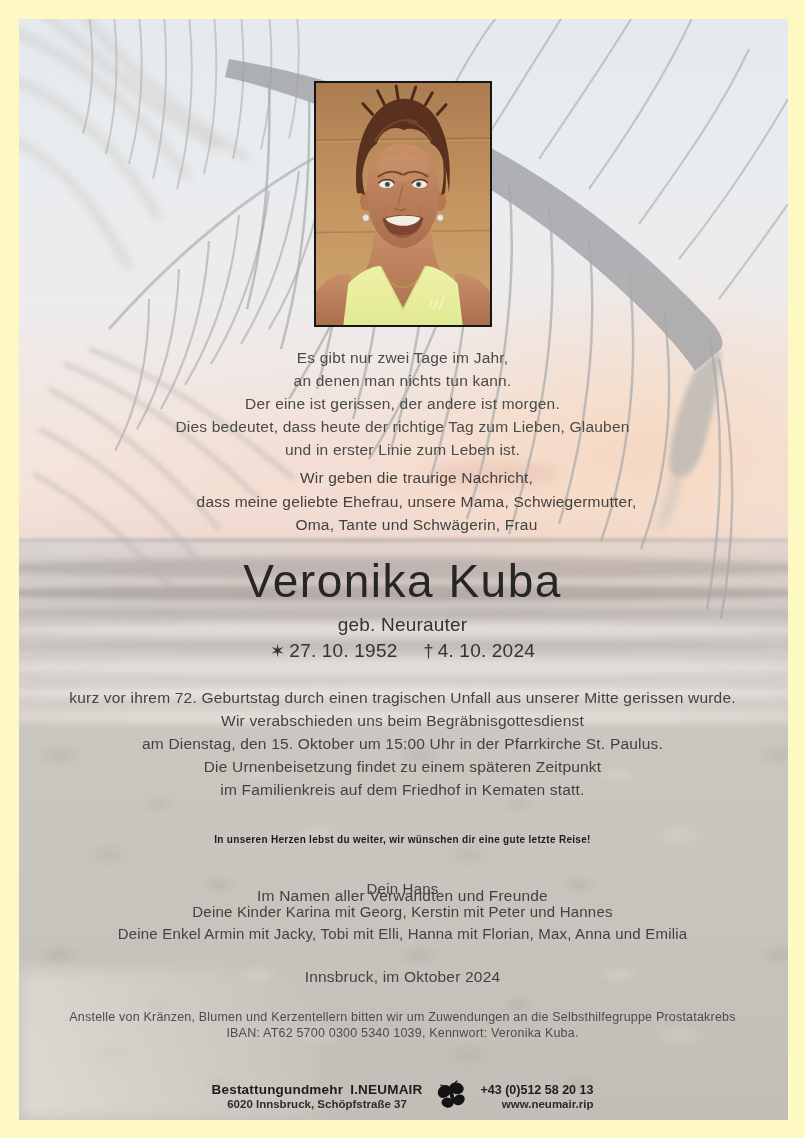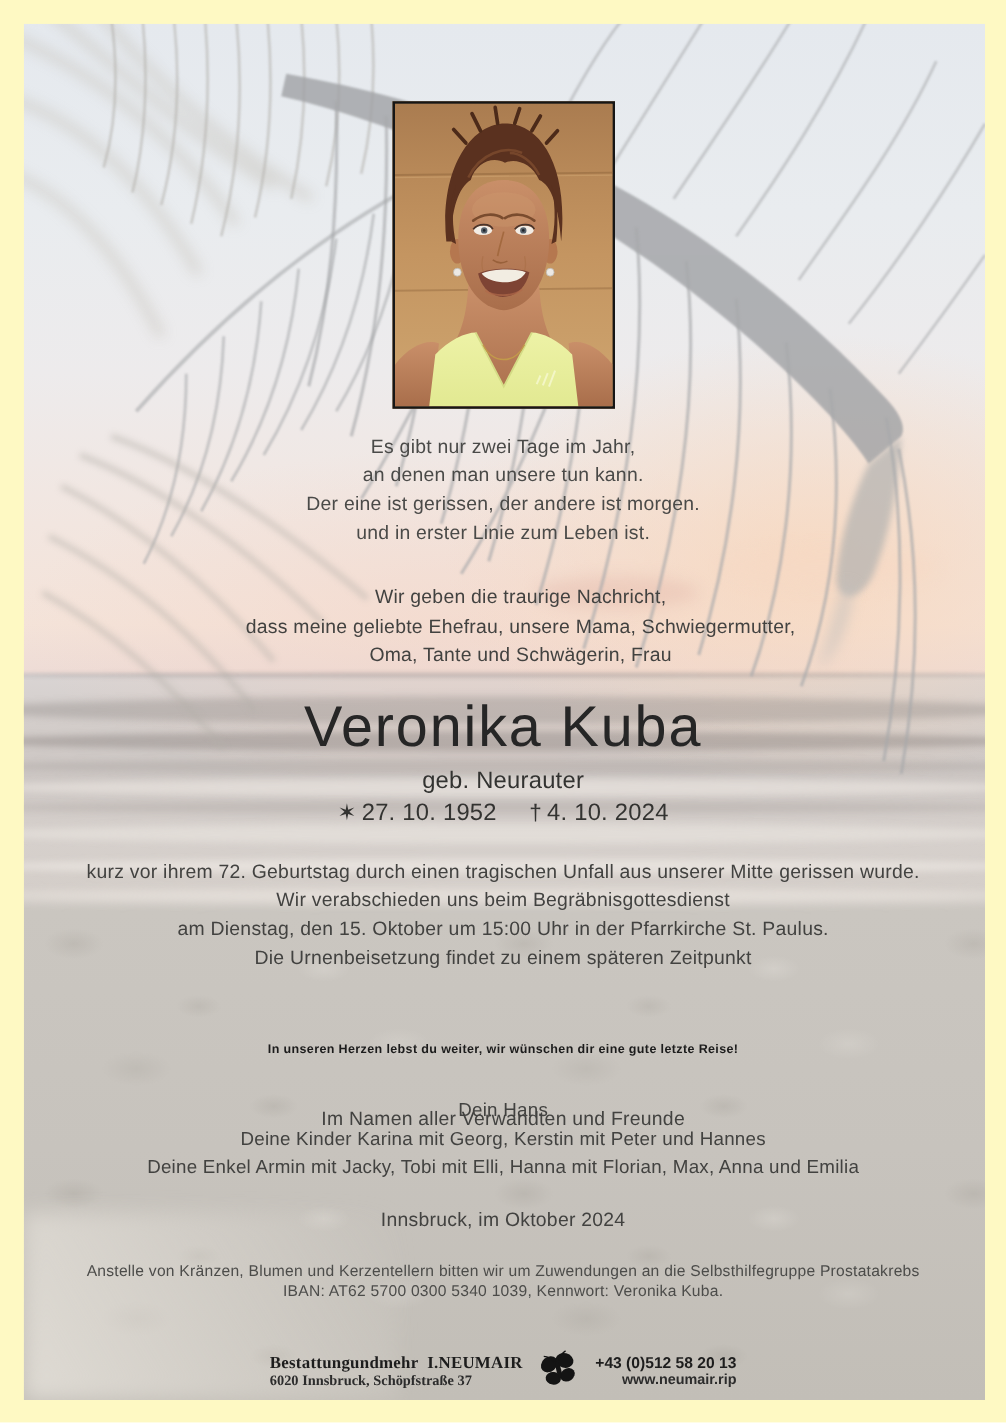--- a/index.html
+++ b/index.html
@@ -51,21 +51,21 @@
   .dates .sym{font-size:18px;margin-right:4px;}
   .dates .gap{display:inline-block;width:26px;}
   .details{top:686px;font-size:15.5px;line-height:23px;color:#424240;}
   .farewell{top:834px;font-size:10px;font-weight:bold;color:#1c1c1c;letter-spacing:0.3px;}
   .mourners{top:846px;font-size:15px;line-height:22.5px;color:#424240;margin-top:32px;}
   .inname{top:887px;font-size:15.5px;color:#424240;}
   .placedate{top:968px;font-size:15.5px;color:#424240;}
   .donation{top:1010px;font-size:12.5px;line-height:15.5px;color:#4c4c4a;}
   
   .footer{position:absolute;left:0;top:1080px;width:100%;display:flex;justify-content:center;align-items:center;gap:11px;color:#1d1d1d;}
-  .f-left{text-align:left;font-family:Liberation Serif, serif;}
+  .f-left{text-align:center;}
   .f-right{text-align:right;}
   .f-company{font-size:13.5px;font-weight:bold;letter-spacing:0.2px;}
   .f-company .brand{margin-left:7px;}
   .f-addr{font-size:11.5px;font-weight:bold;color:#2c2c2c;margin-top:1px;}
   .f-phone{font-size:12.5px;font-weight:bold;}
   .f-web{font-size:11.5px;font-weight:bold;color:#2c2c2c;margin-top:1px;}
   .butterfly{width:36px;height:32px;}
 </style>
 </head>
 <body>
@@ -257,42 +257,44 @@
         <path d="M60,60 C70,40 90,34 104,40"></path>
           <path d="M118,58 C112,46 102,40 94,40"></path>
       </g>
       <path d="M46,112 C44,94 45,76 50,66 C46,86 47,100 50,114 Z" fill="#5a311f"></path>
       <path d="M132,112 C134,94 133,76 128,66 C132,86 131,100 128,114 Z" fill="#5a311f"></path>
     </svg>
   </div>
 
   <div class="tl poem">
     <div>Es gibt nur zwei Tage im Jahr,</div>
-    <div>an denen man unsere tun kann.</div>
+    <div>an denen man nichts tun kann.</div>
     <div>Der eine ist gerissen, der andere ist morgen.</div>
+    <div>Dies bedeutet, dass heute der richtige Tag zum Lieben, Glauben</div>
     <div>und in erster Linie zum Leben ist.</div>
   </div>
 
   <div class="tl announce">
     <div>Wir geben die traurige Nachricht,</div>
     <div>dass meine geliebte Ehefrau, unsere Mama, Schwiegermutter,</div>
     <div>Oma, Tante und Schwägerin, Frau</div>
   </div>
 
   <div class="tl name">Veronika Kuba</div>
   <div class="tl maiden">geb. Neurauter</div>
   <div class="tl dates">
     <span class="sym">✶</span><span>27. 10. 1952</span><span class="gap"></span><span class="sym">†</span><span>4. 10. 2024</span>
   </div>
 
   <div class="tl details">
     <div>kurz vor ihrem 72. Geburtstag durch einen tragischen Unfall aus unserer Mitte gerissen wurde.</div>
     <div>Wir verabschieden uns beim Begräbnisgottesdienst</div>
     <div>am Dienstag, den 15. Oktober um  15:00 Uhr in der Pfarrkirche St. Paulus.</div>
     <div>Die Urnenbeisetzung findet zu einem späteren Zeitpunkt</div>
+    <div>im Familienkreis auf dem Friedhof in Kematen statt.</div>
   </div>
 
   <div class="tl farewell">In unseren Herzen lebst du weiter, wir wünschen dir eine gute letzte Reise!</div>
 
   <div class="tl mourners">
     <div>Dein Hans</div>
     <div>Deine Kinder Karina mit Georg, Kerstin mit Peter und Hannes</div>
     <div>Deine Enkel Armin mit Jacky, Tobi mit Elli, Hanna mit Florian, Max, Anna und Emilia</div>
   </div>
 

